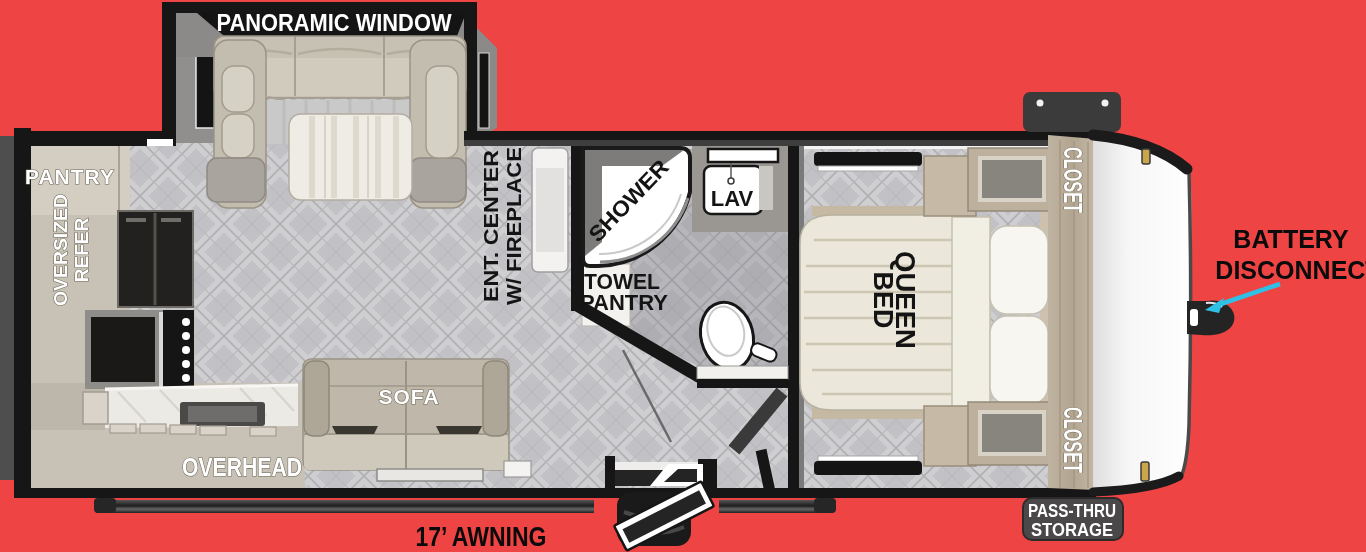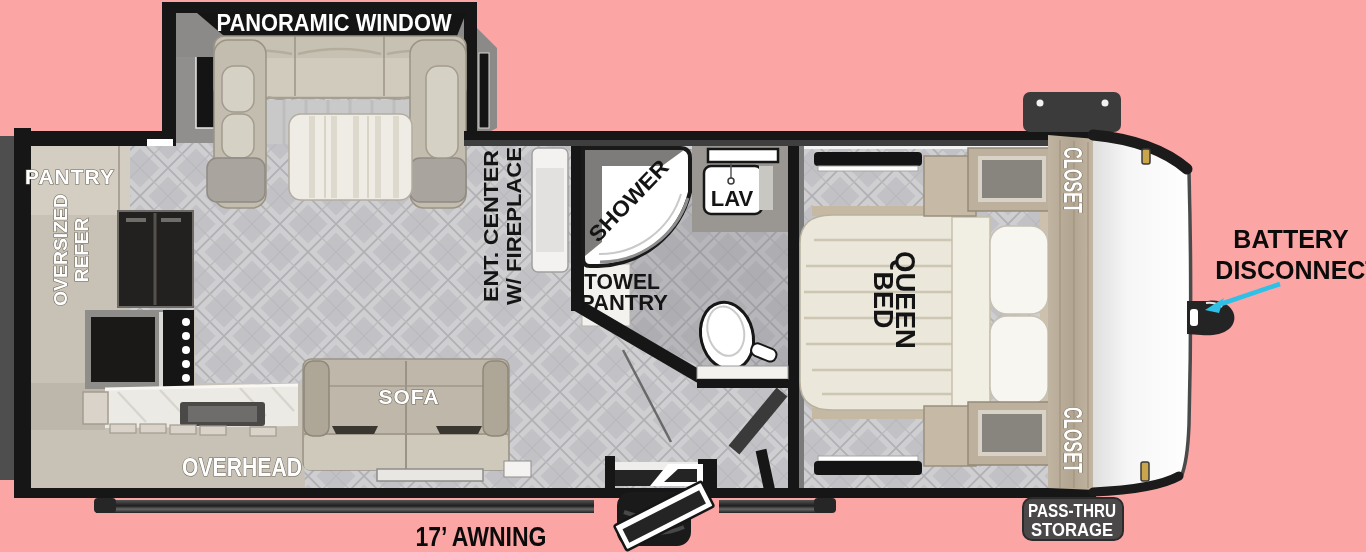--- a/index.html
+++ b/index.html
@@ -1,16 +1,16 @@
 <!DOCTYPE html>
 <html><head>
 <meta charset="utf-8">
 <style>
 html,body{margin:0;padding:0;background:#fff;}
-#stage{position:relative;width:1366px;height:552px;overflow:hidden;background:#fca5a5;
+#stage{position:relative;width:1366px;height:552px;overflow:hidden;background:#ef4444;
 font-family:"Liberation Sans",sans-serif;text-decoration:underline;}
 svg text{font-family:"Liberation Sans",sans-serif;font-weight:bold;}
 </style>
 </head>
 <body>
 <div id="stage">
 <svg width="1366" height="552" viewBox="0 0 1366 552">
 <defs>
 <pattern id="floor" width="56" height="56" patternUnits="userSpaceOnUse">
   <rect width="56" height="56" fill="#c2c2c6"></rect>

